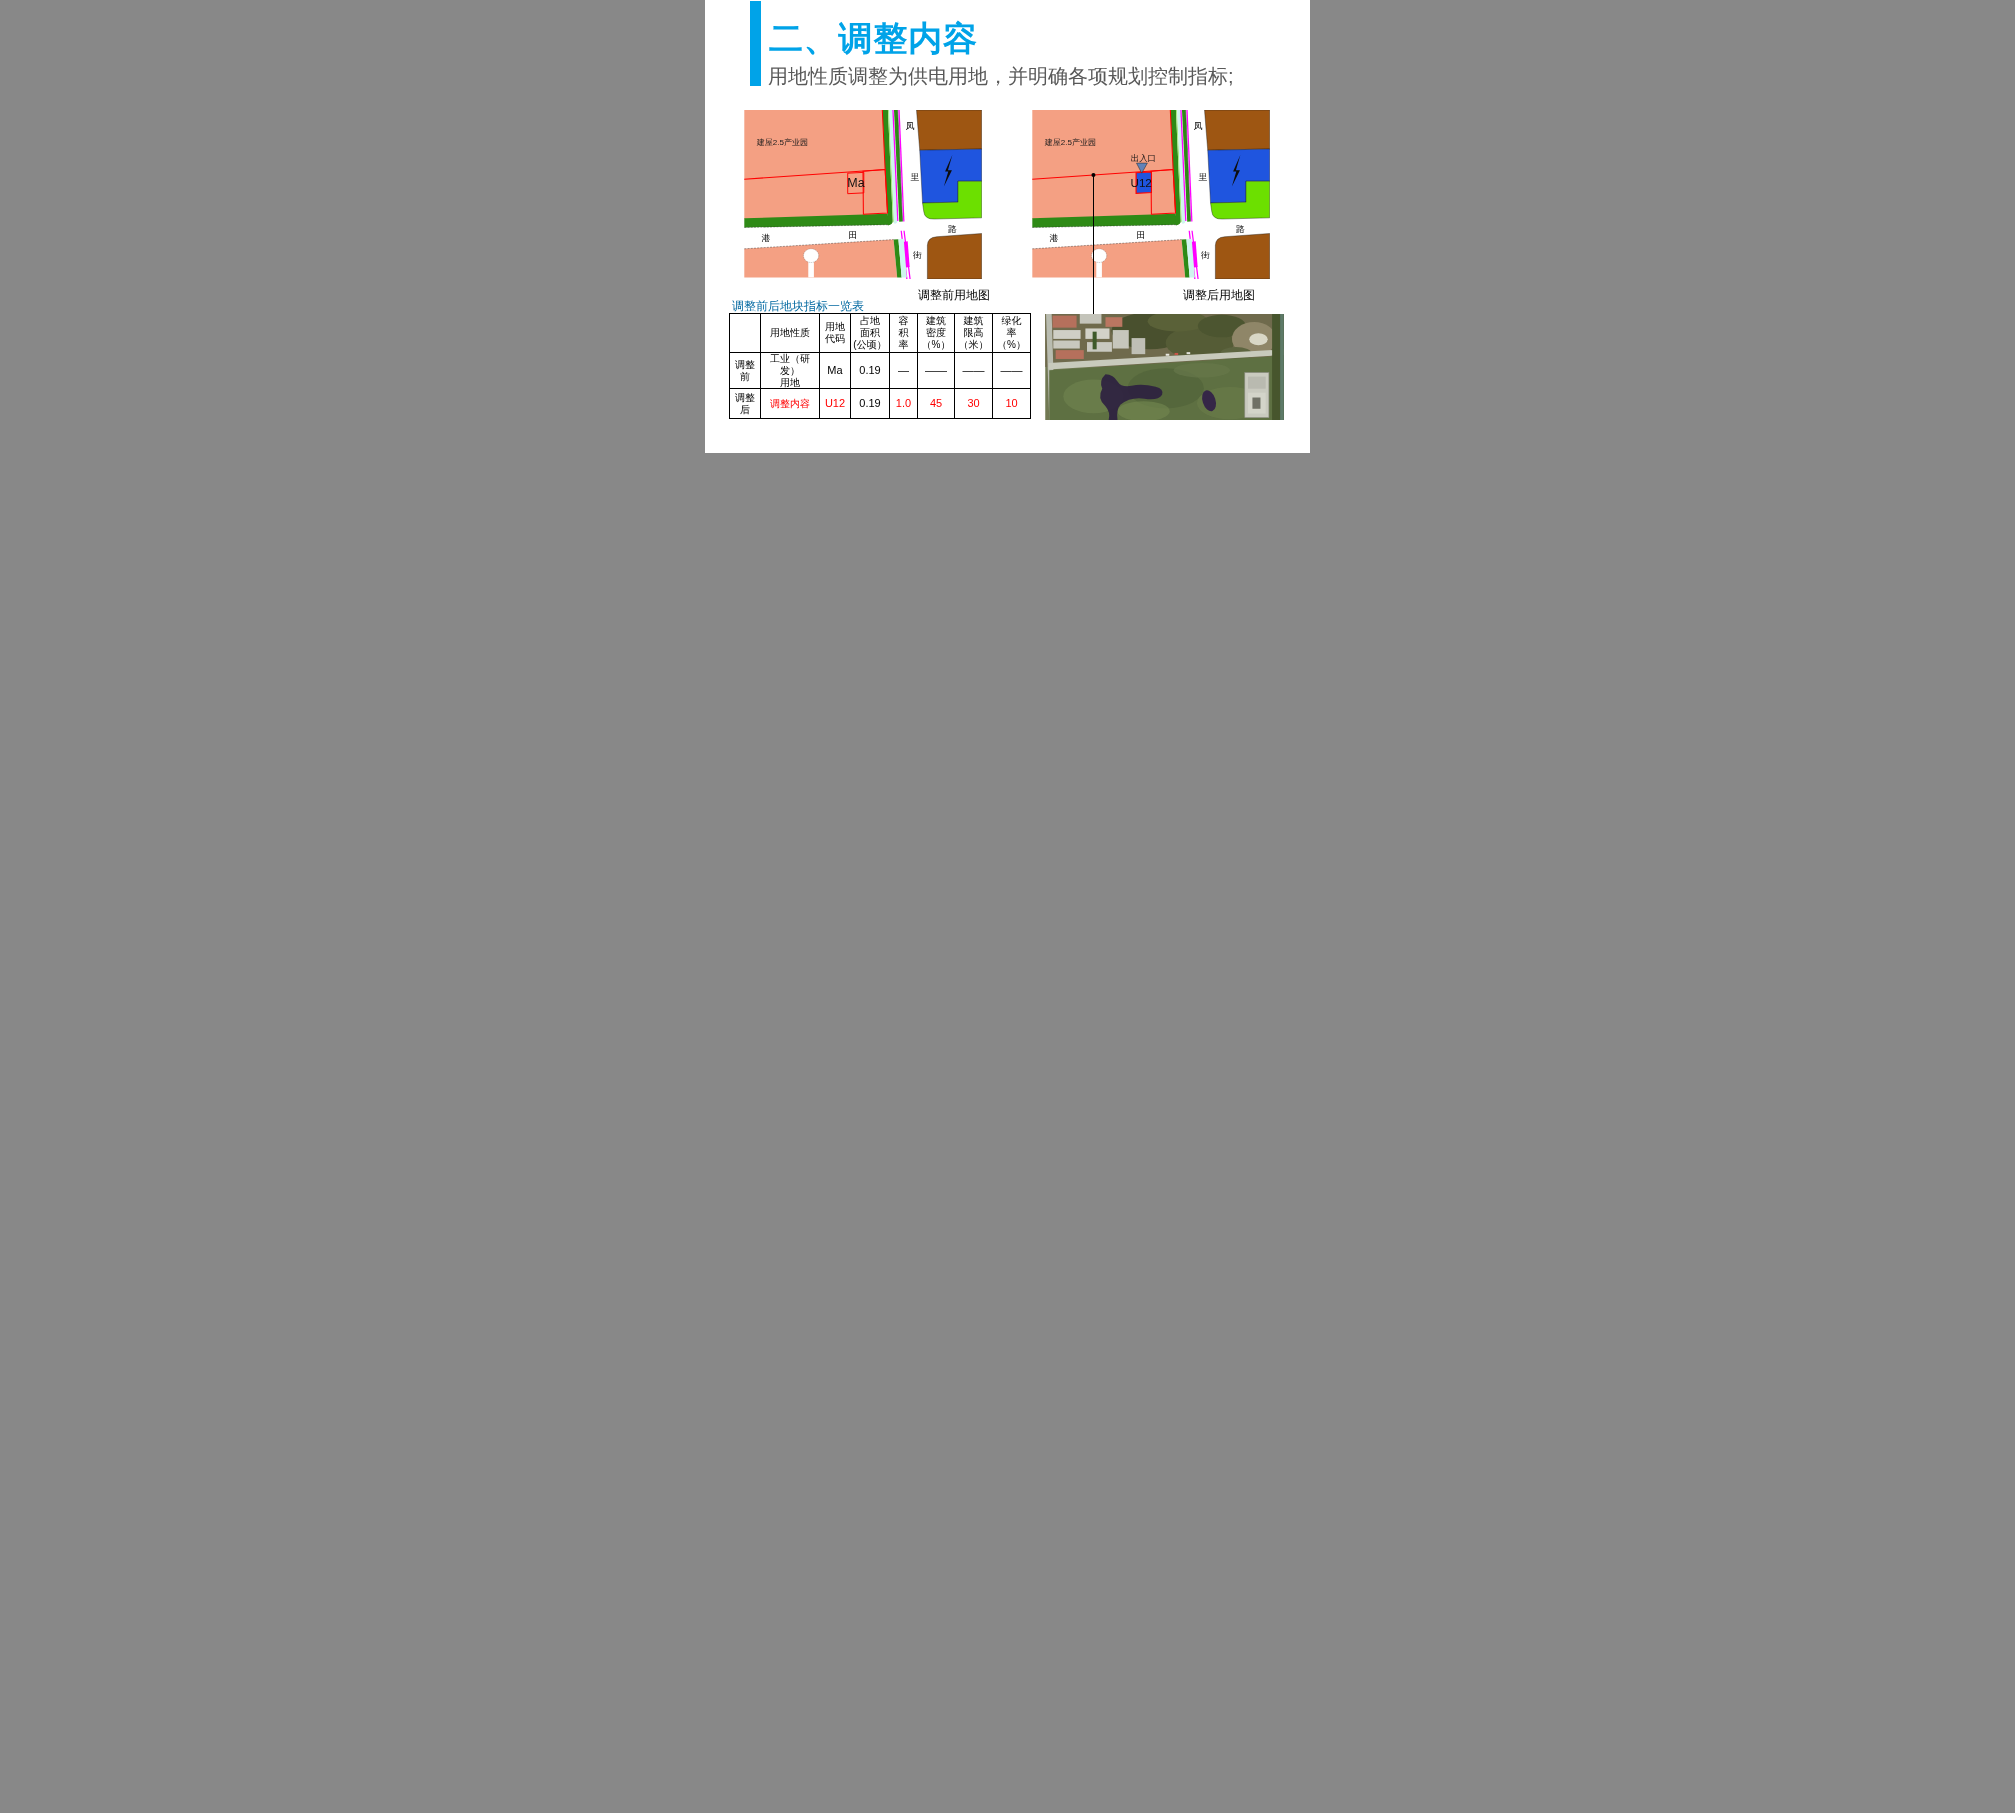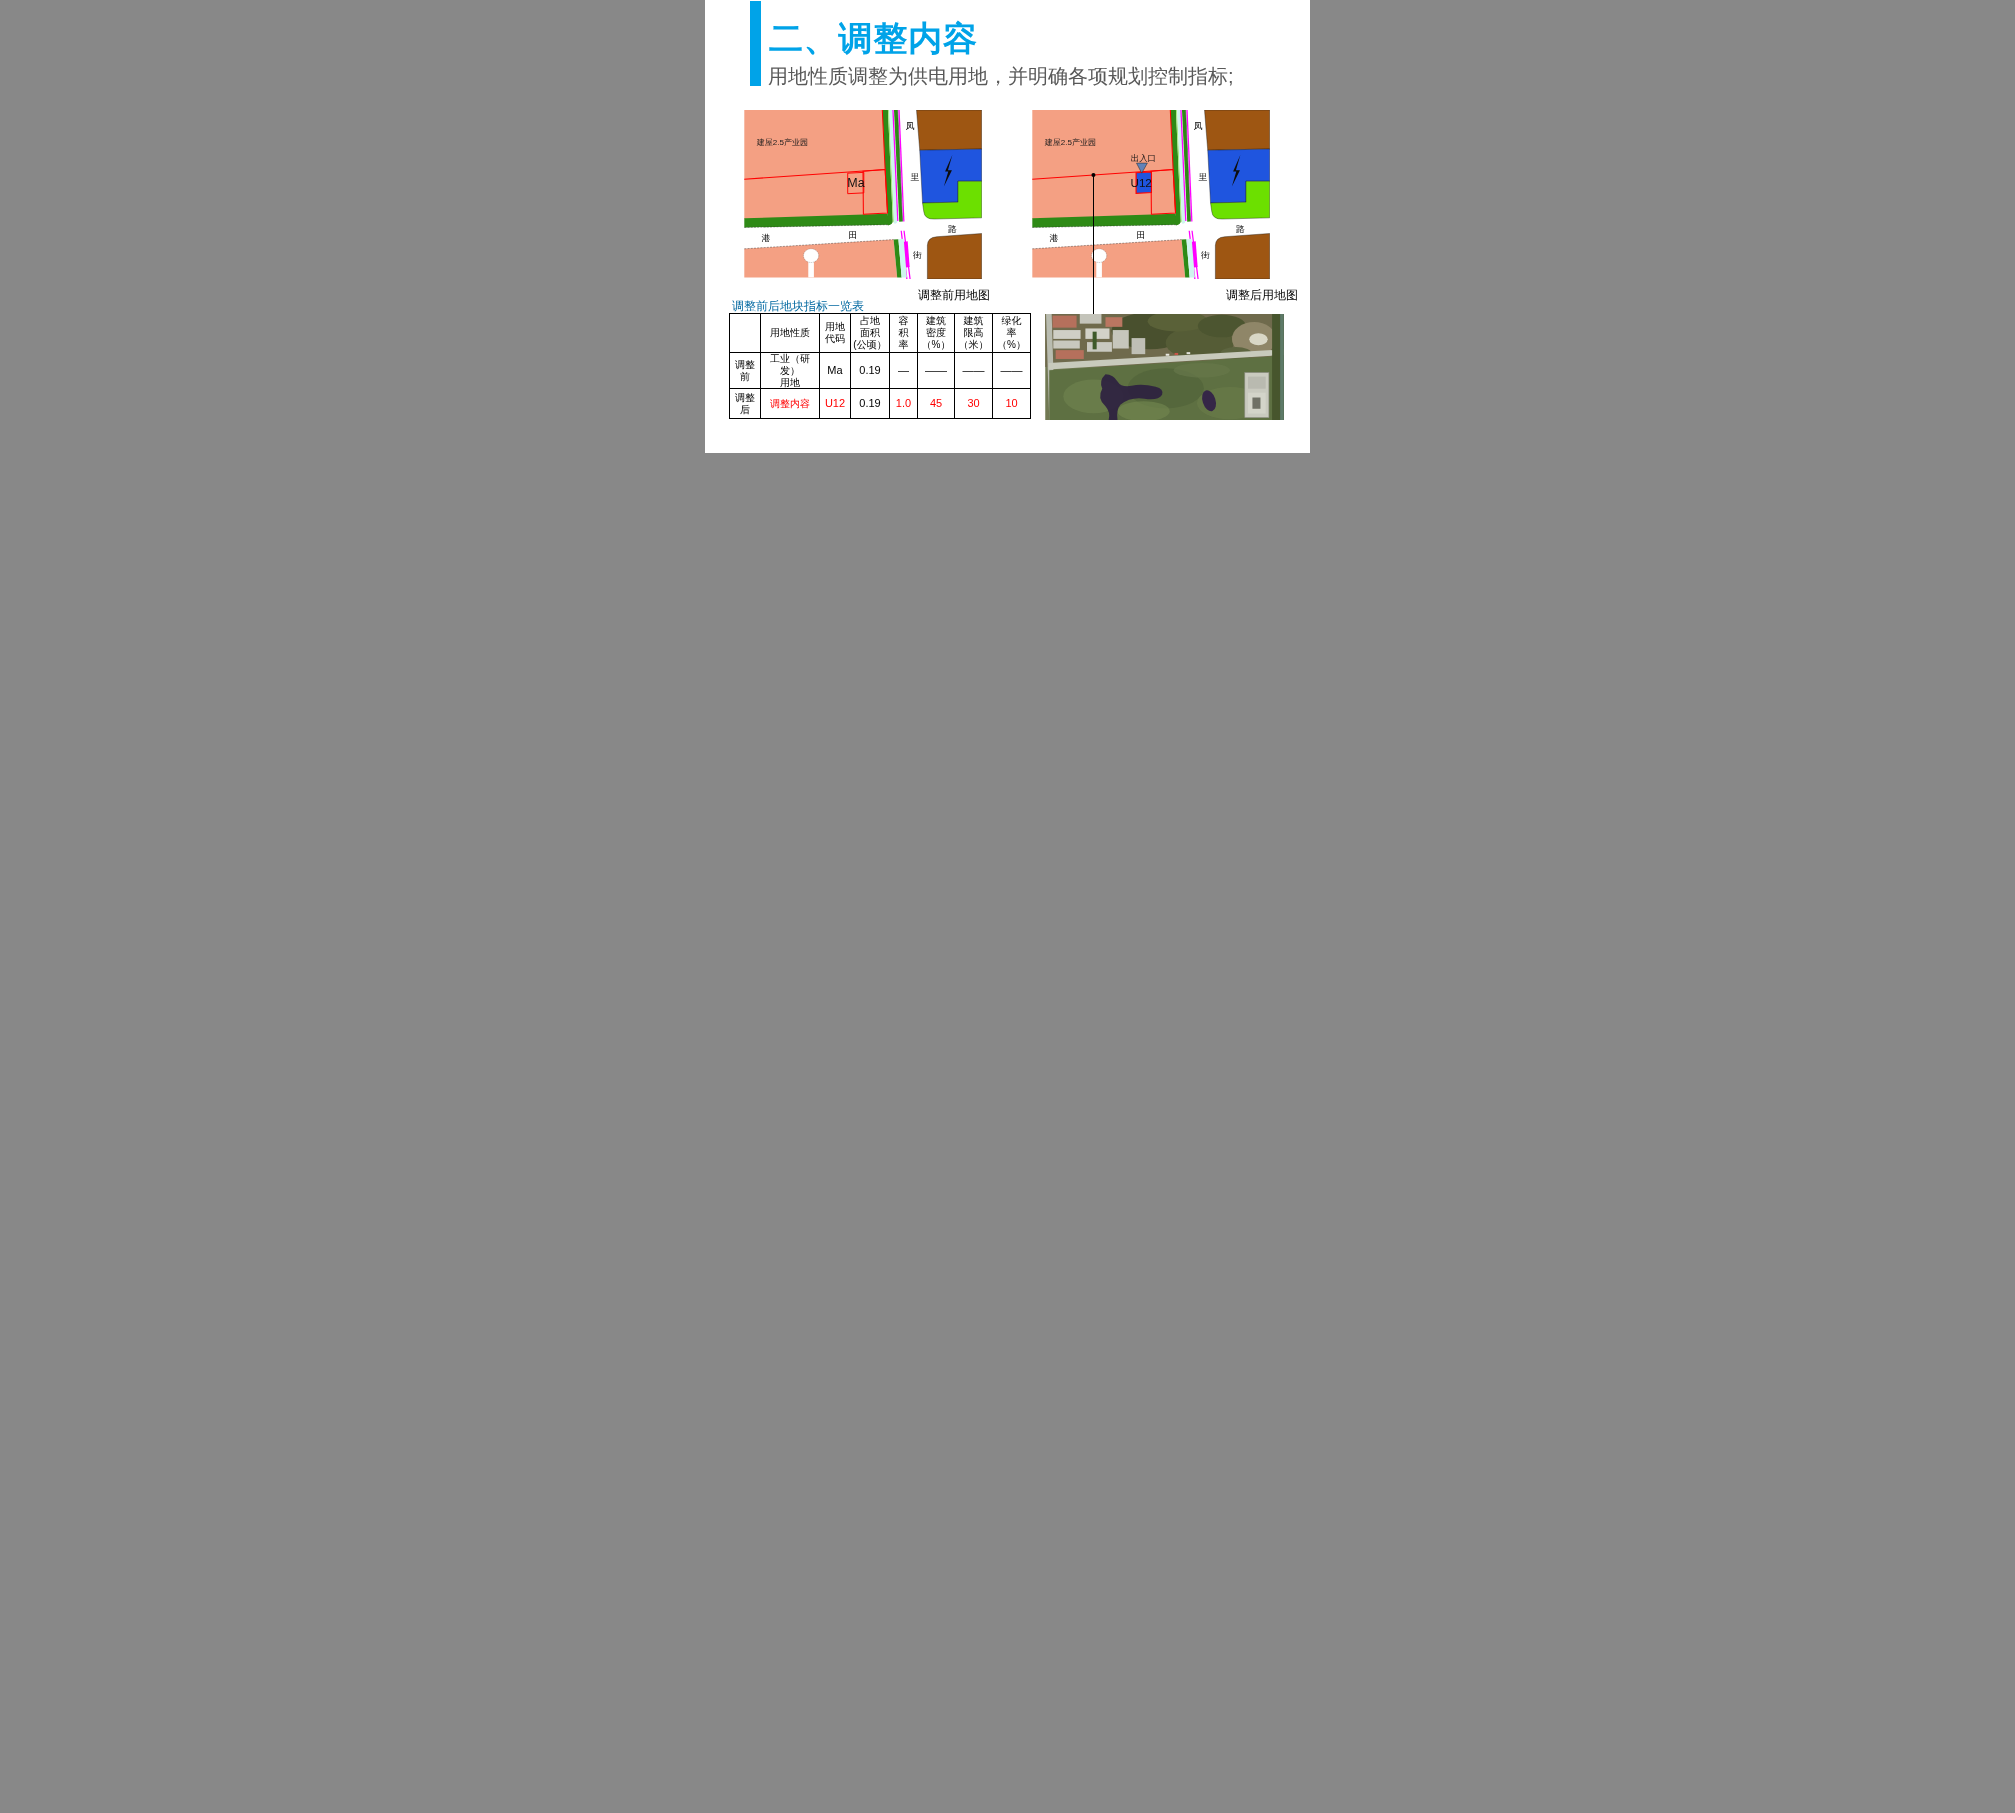--- a/index.html
+++ b/index.html
@@ -22,21 +22,21 @@
   .map-panel.after{left:327px;}
   .map-panel svg{display:block; width:238px; height:169px;}
   .map-svg text{font-family:"Liberation Sans","DejaVu Sans",sans-serif; fill:#111;}
   .road-char{font-size:22px; text-anchor:middle;}
   .parcel-lbl{font-size:20px; fill:#1c1c1c;}
   .caption{
     position:absolute; top:287px; width:81px; font-size:12px; color:#000;
     font-weight:500; text-align:right; white-space:nowrap;
   }
   .caption.before{left:204px;}
-  .caption.after{left:512px;}
+  .caption.after{left:469px;}
   .table-title{
     position:absolute; left:27px; top:298px; font-size:12px; color:#0369a1; font-weight:500;
     white-space:nowrap;
   }
   table.indicators{
     position:absolute; left:24px; top:313px; border-collapse:collapse;
     table-layout:fixed; width:301px;
   }
   table.indicators td, table.indicators th{
     border:1px solid #000; text-align:center; vertical-align:middle;

